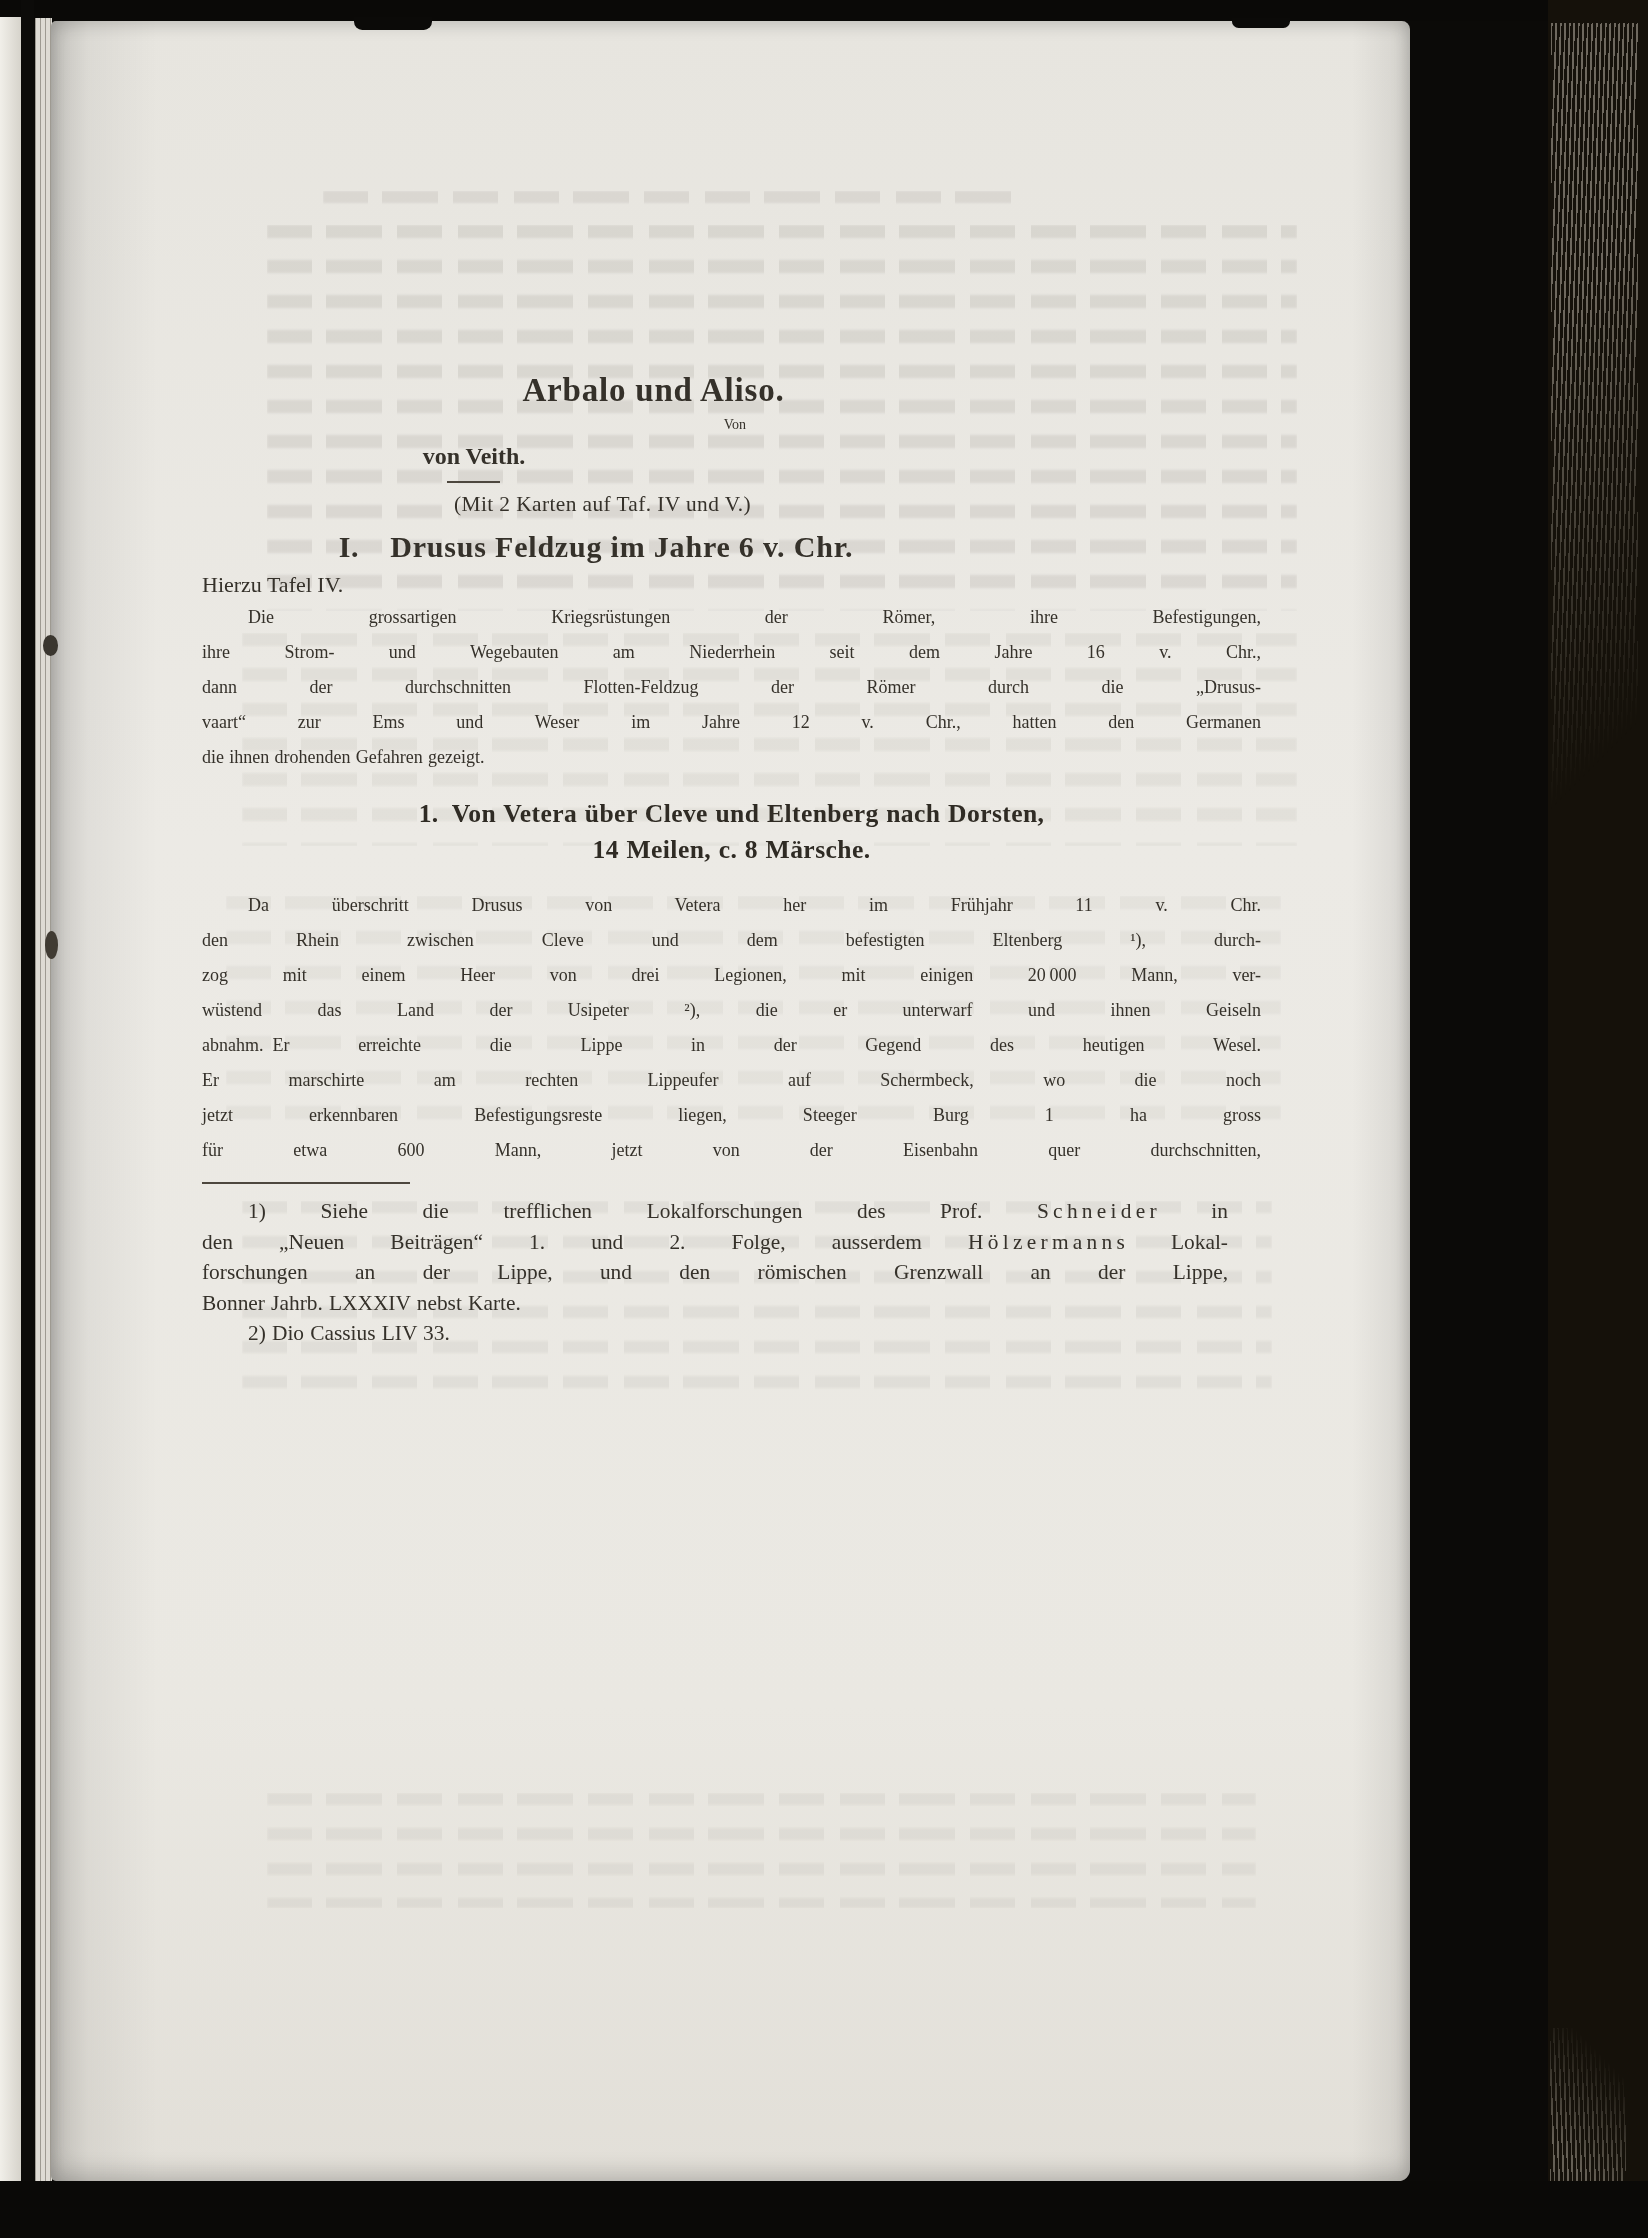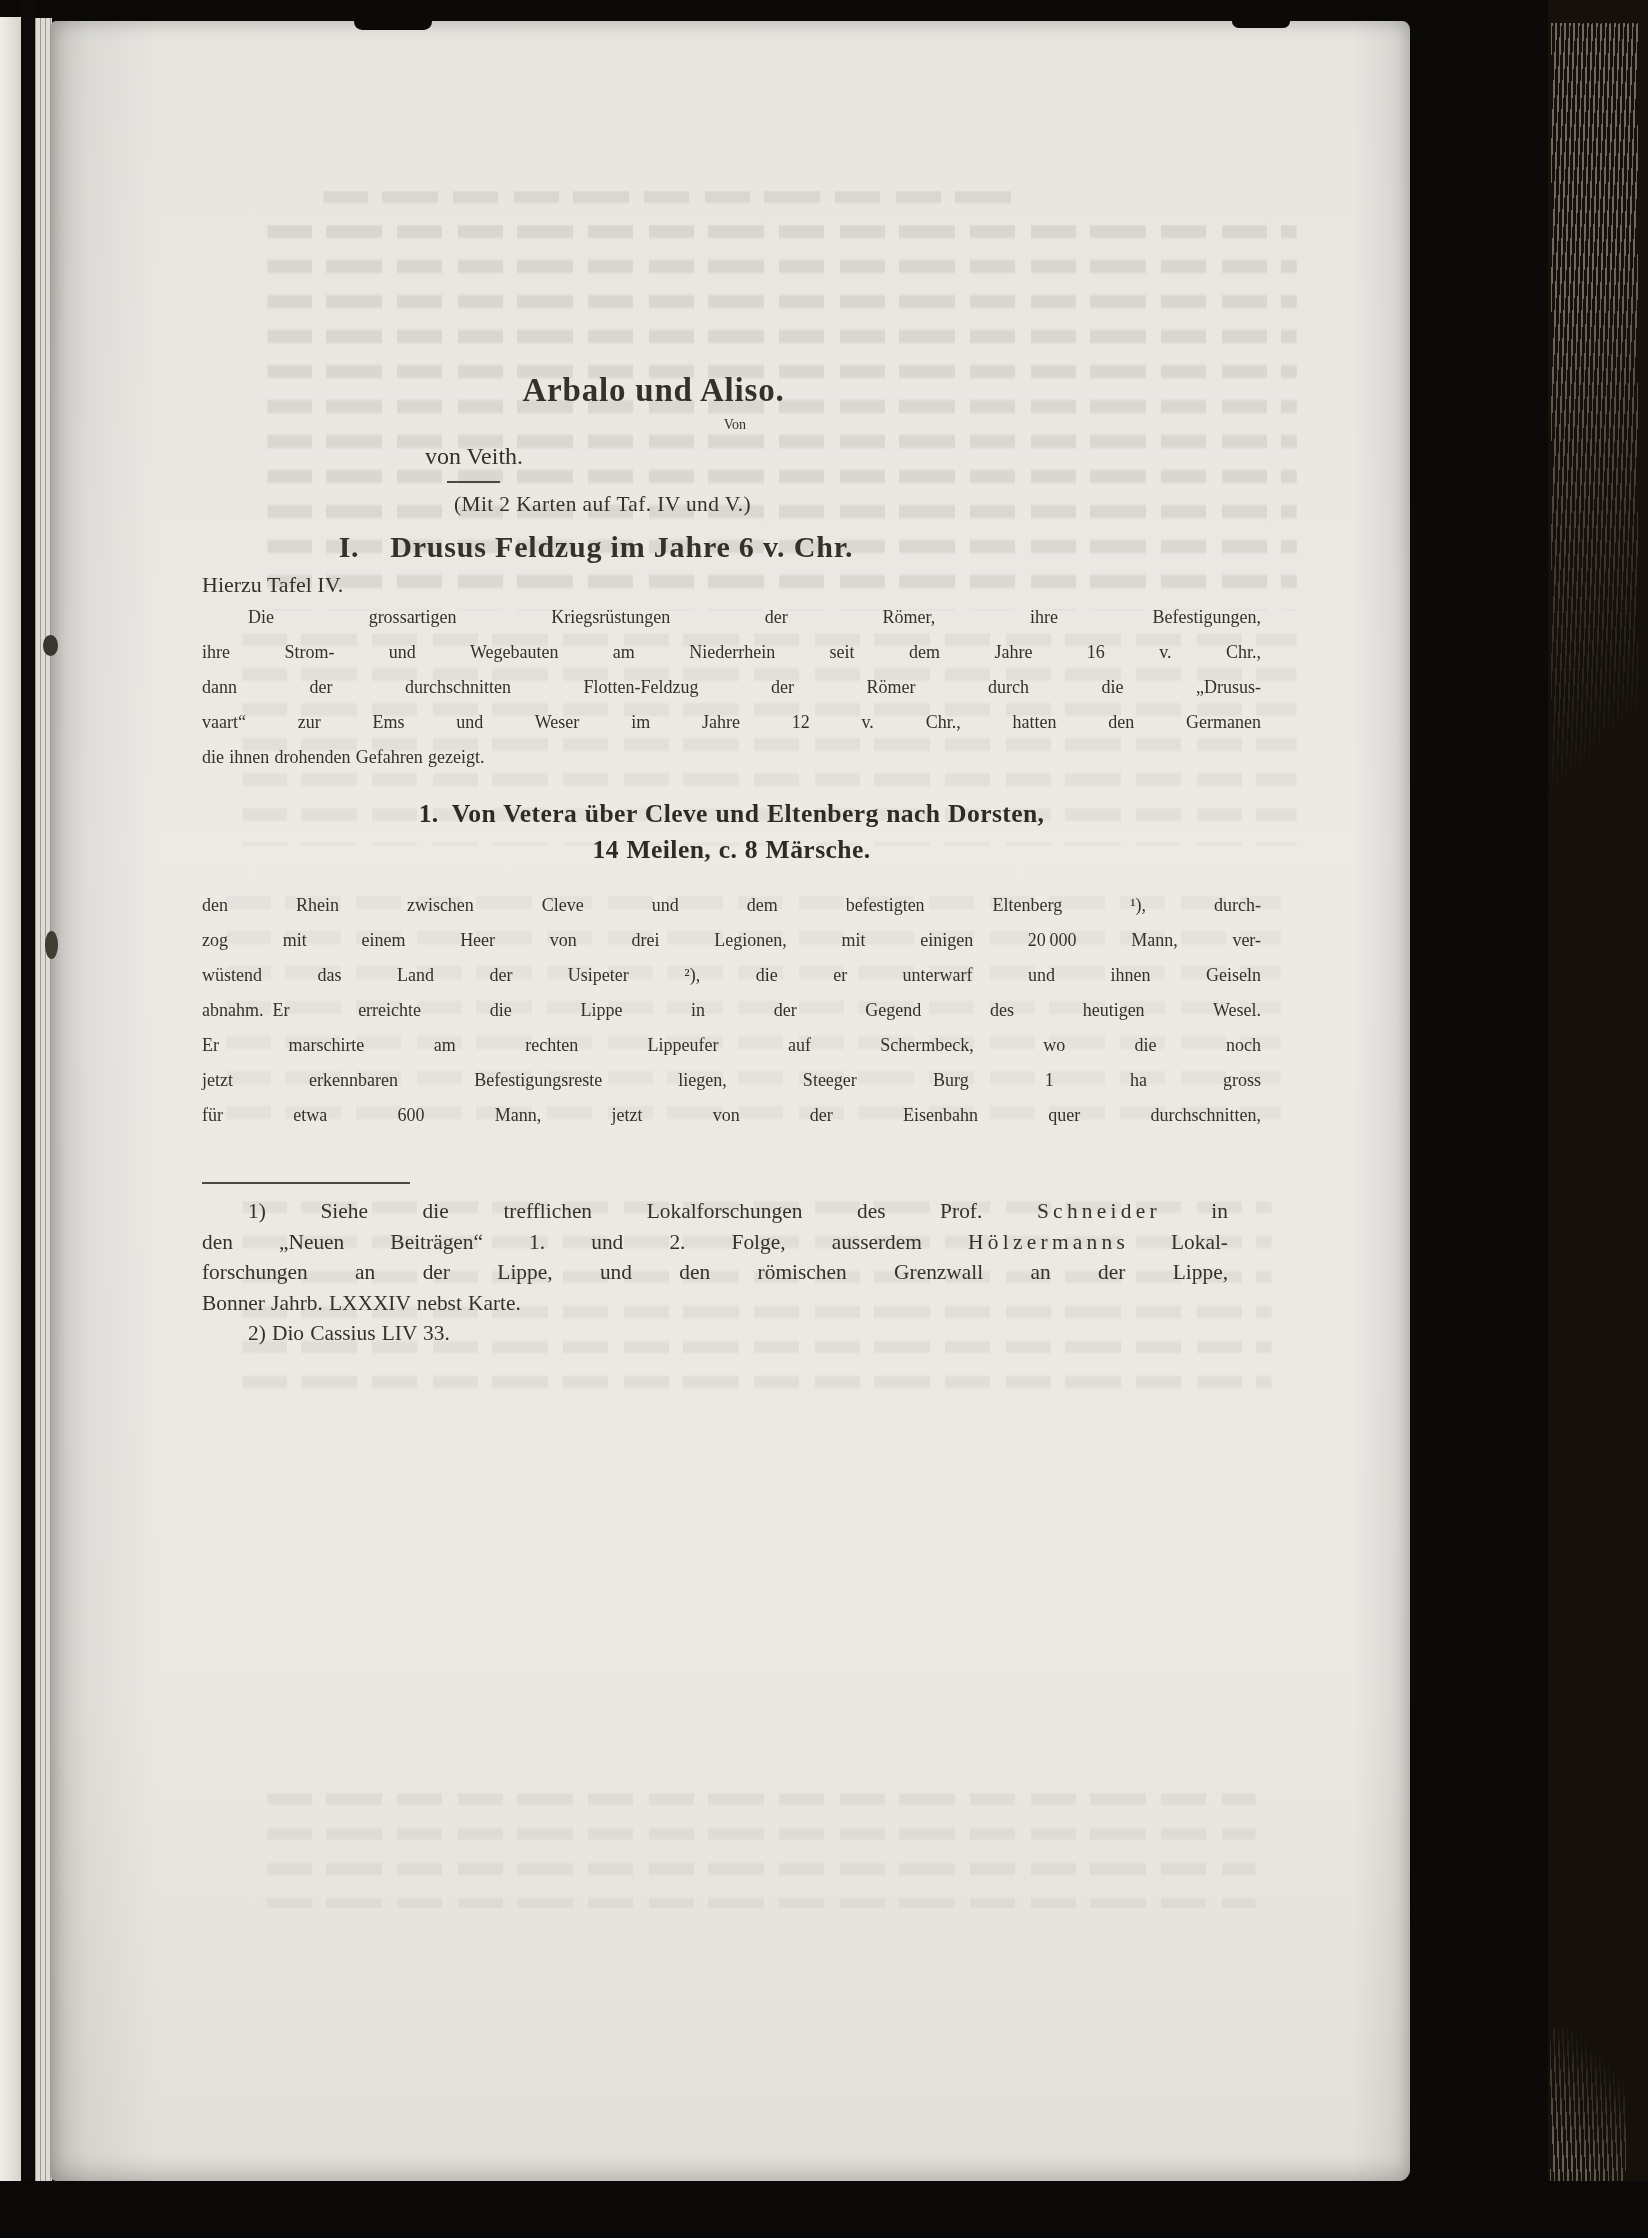--- a/index.html
+++ b/index.html
@@ -52,21 +52,21 @@
   .b4{left:191px;top:1180px;width:1030px;height:199px;
         background:repeating-linear-gradient(180deg,rgba(108,102,90,.08) 0 12.4px,rgba(0,0,0,0) 12.4px 35px);}
   .b5{left:216px;top:1772px;width:989px;height:115px;
         background:repeating-linear-gradient(180deg,rgba(108,102,90,.07) 0 12.4px,rgba(0,0,0,0) 12.4px 35px);}
 
   
   .sheet .txt{position:absolute;color:#35312a;}
   .title{left:151px;top:351px;width:903px;text-align:center;font-size:33px;font-weight:bold;
         letter-spacing:0.8px;color:#2e2a23;}
   .byline-von{left:151px;top:396px;width:544px;text-align:right;font-size:14px;}
-  .byline-author{left:151px;top:422px;width:544px;text-align:center;font-size:24px;font-weight:normal;}
+  .byline-author{left:151px;top:422px;width:544px;text-align:center;font-size:24px;font-weight:bold;}
   .author-rule{position:absolute;left:396px;top:460px;width:53px;height:1.6px;background:#4d473e;}
   .map-note{left:151px;top:471px;width:549px;text-align:right;font-size:21.4px;letter-spacing:0.4px;}
   .chapter-heading{left:151px;top:509px;width:788px;text-align:center;font-size:30px;font-weight:bold;
         letter-spacing:0.8px;color:#2e2a23;}
   .chapter-subnote{left:151px;top:551px;width:620px;text-align:left;font-size:22px;}
   .para{left:151px;width:1059px;}
   .para1{top:579px;}
   .subsec{left:151px;top:775px;width:1059px;position:absolute;}
   .subsec .ln{text-align:center;text-align-last:center;font-weight:bold;font-size:25.6px;line-height:36px;
         letter-spacing:0.4px;color:#2f2b24;}
@@ -117,20 +117,21 @@
       <div class="ln">vaart“ zur Ems und Weser im Jahre 12 v. Chr., hatten den Germanen</div>
       <div class="ln end">die ihnen drohenden Gefahren gezeigt.</div>
     </div>
 
     <div class="subsec">
       <div class="ln">1. Von Vetera über Cleve und Eltenberg nach Dorsten,</div>
       <div class="ln">14 Meilen, c. 8 Märsche.</div>
     </div>
 
     <div class="txt para para2">
+      <div class="ln ind">Da überschritt Drusus von Vetera her im Frühjahr 11 v. Chr.</div>
       <div class="ln">den Rhein zwischen Cleve und dem befestigten Eltenberg ¹), durch-</div>
       <div class="ln">zog mit einem Heer von drei Legionen, mit einigen 20 000 Mann, ver-</div>
       <div class="ln">wüstend das Land der Usipeter ²), die er unterwarf und ihnen Geiseln</div>
       <div class="ln">abnahm. Er erreichte die Lippe in der Gegend des heutigen Wesel.</div>
       <div class="ln">Er marschirte am rechten Lippeufer auf Schermbeck, wo die noch</div>
       <div class="ln">jetzt erkennbaren Befestigungsreste liegen, Steeger Burg 1 ha gross</div>
       <div class="ln">für etwa 600 Mann, jetzt von der Eisenbahn quer durchschnitten,</div>
     </div>
 
     <div class="fn-rule"></div>

